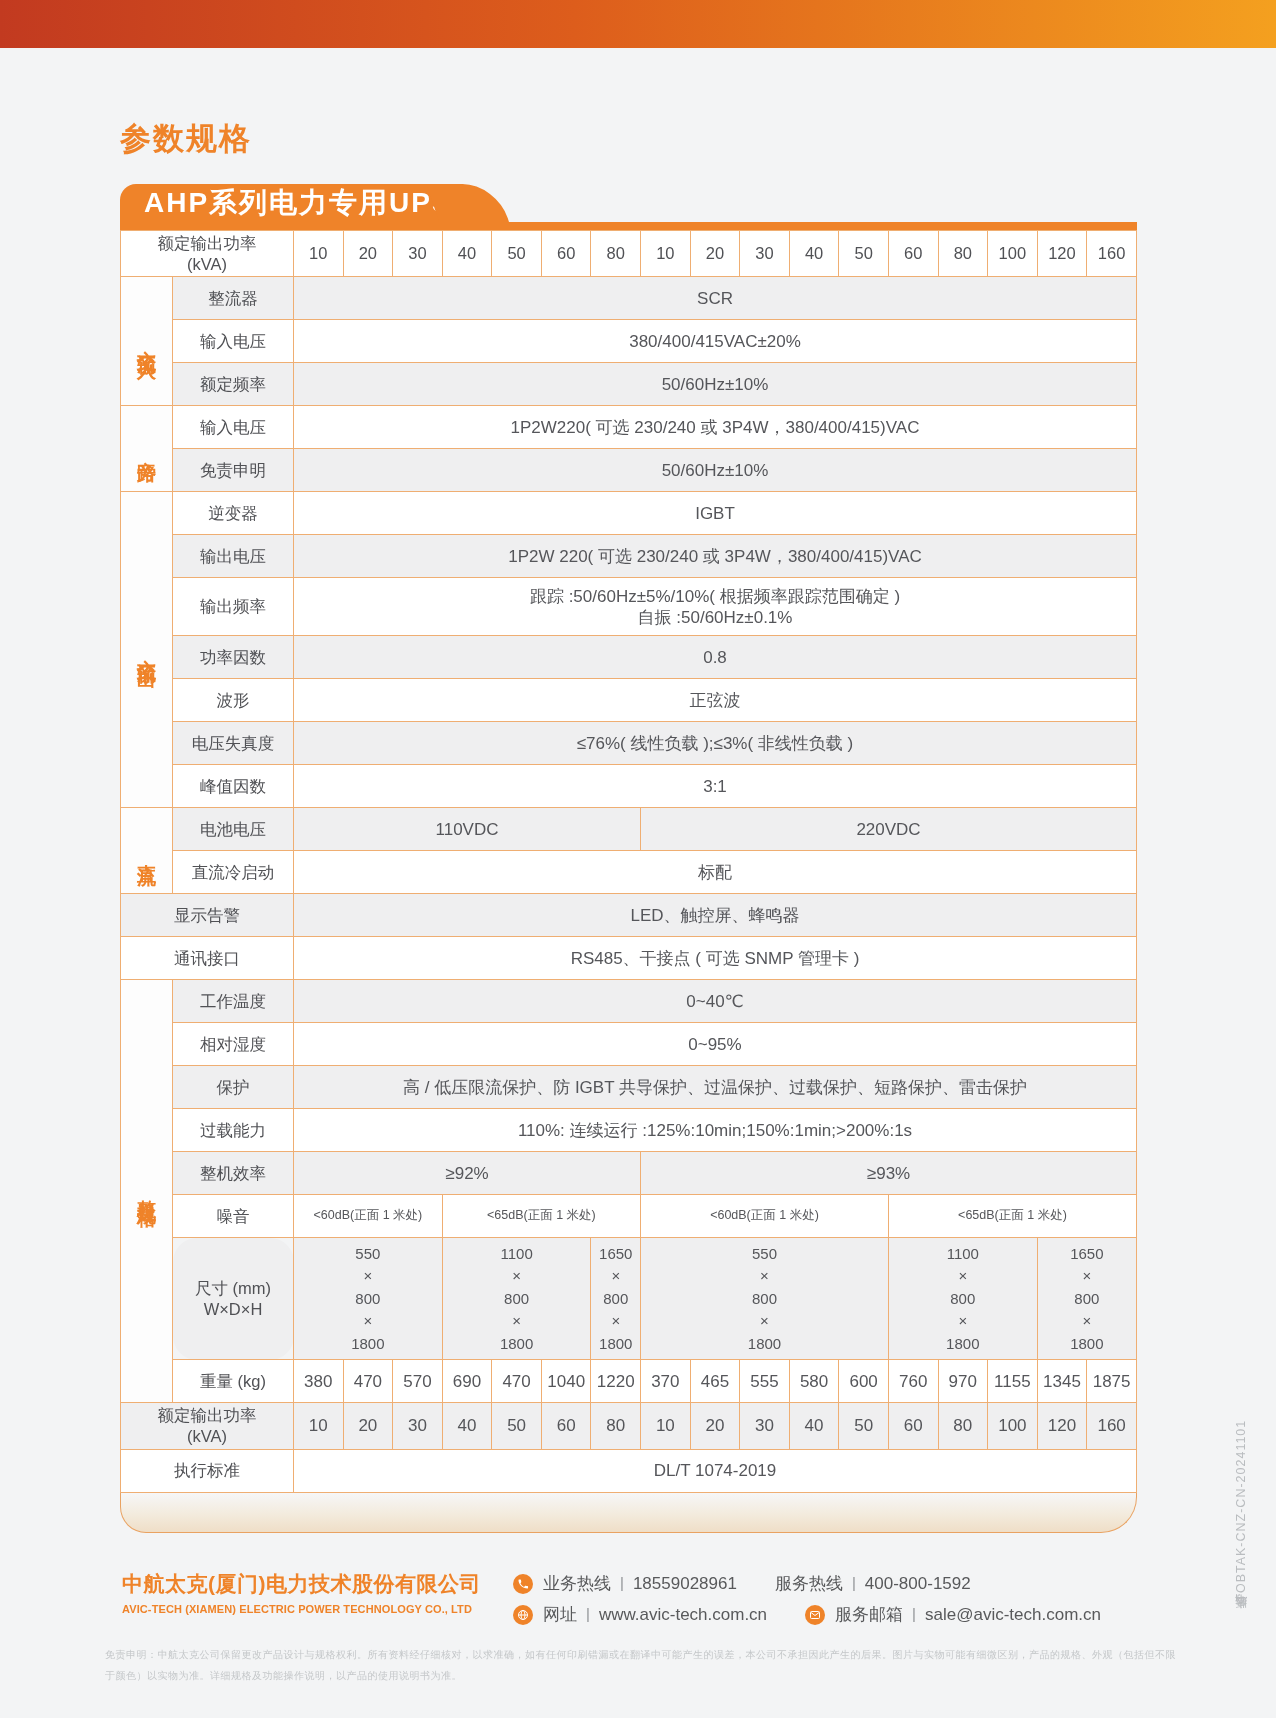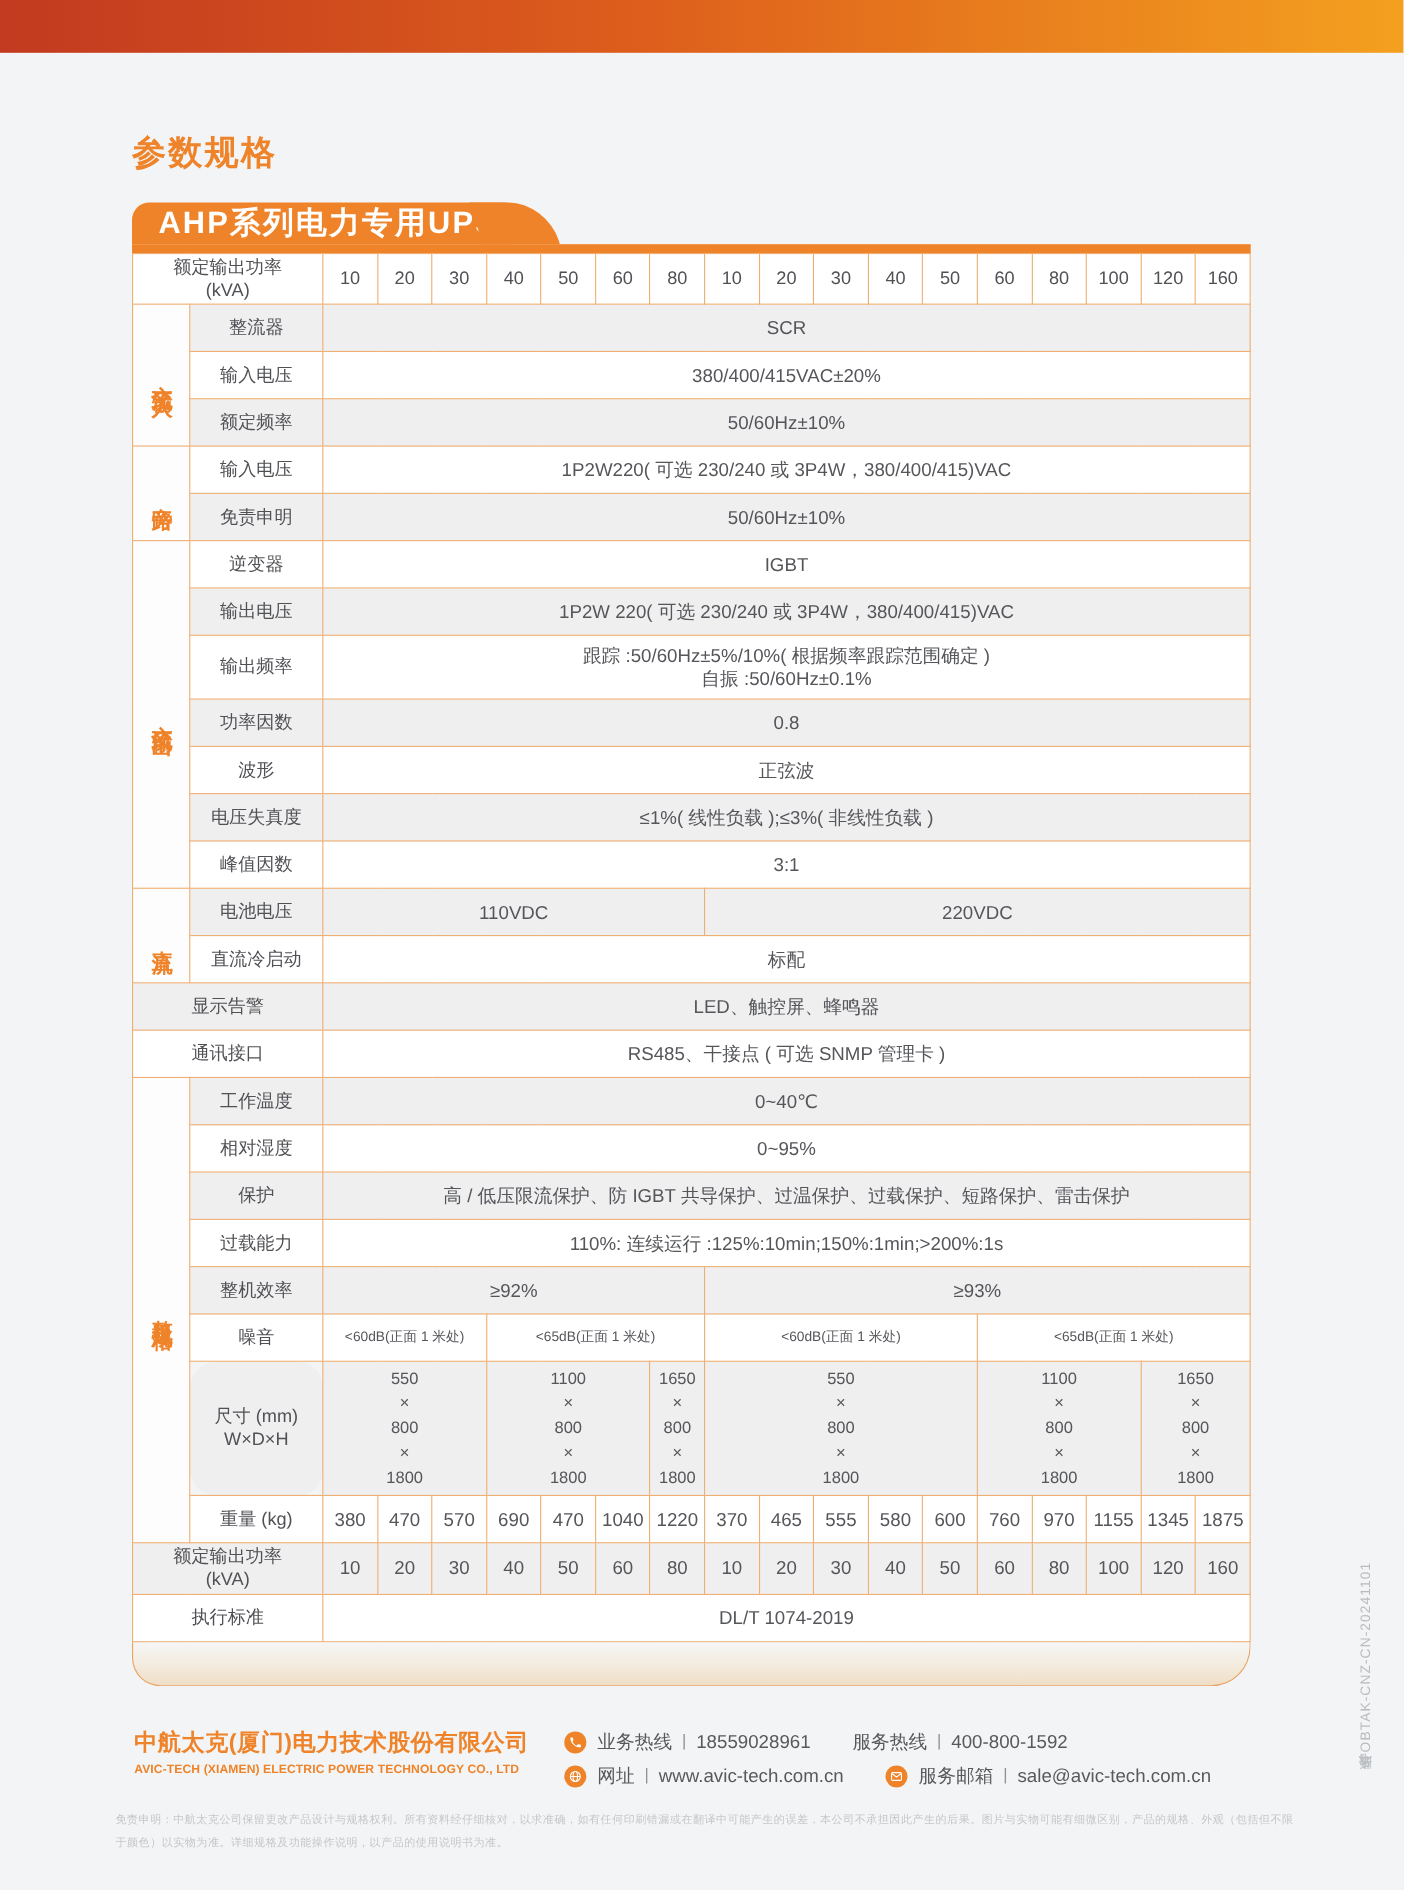--- a/index.html
+++ b/index.html
@@ -145,21 +145,21 @@
           <tr class="g">
             <td class="lab">功率因数</td>
             <td class="val" colspan="17">0.8</td>
           </tr>
           <tr class="w">
             <td class="lab">波形</td>
             <td class="val" colspan="17">正弦波</td>
           </tr>
           <tr class="g">
             <td class="lab">电压失真度</td>
-            <td class="val" colspan="17">≤1%( 线性负载 );≤3%( 非线性负载 )</td>
+            <td class="val" colspan="17">≤76%( 线性负载 );≤3%( 非线性负载 )</td>
           </tr>
           <tr class="w">
             <td class="lab">峰值因数</td>
             <td class="val" colspan="17">3:1</td>
           </tr>
           <tr class="g">
             <td class="grp" rowspan="2">直流</td>
             <td class="lab">电池电压</td>
             <td class="val" colspan="7">110VDC</td>
             <td class="val" colspan="10">220VDC</td>

